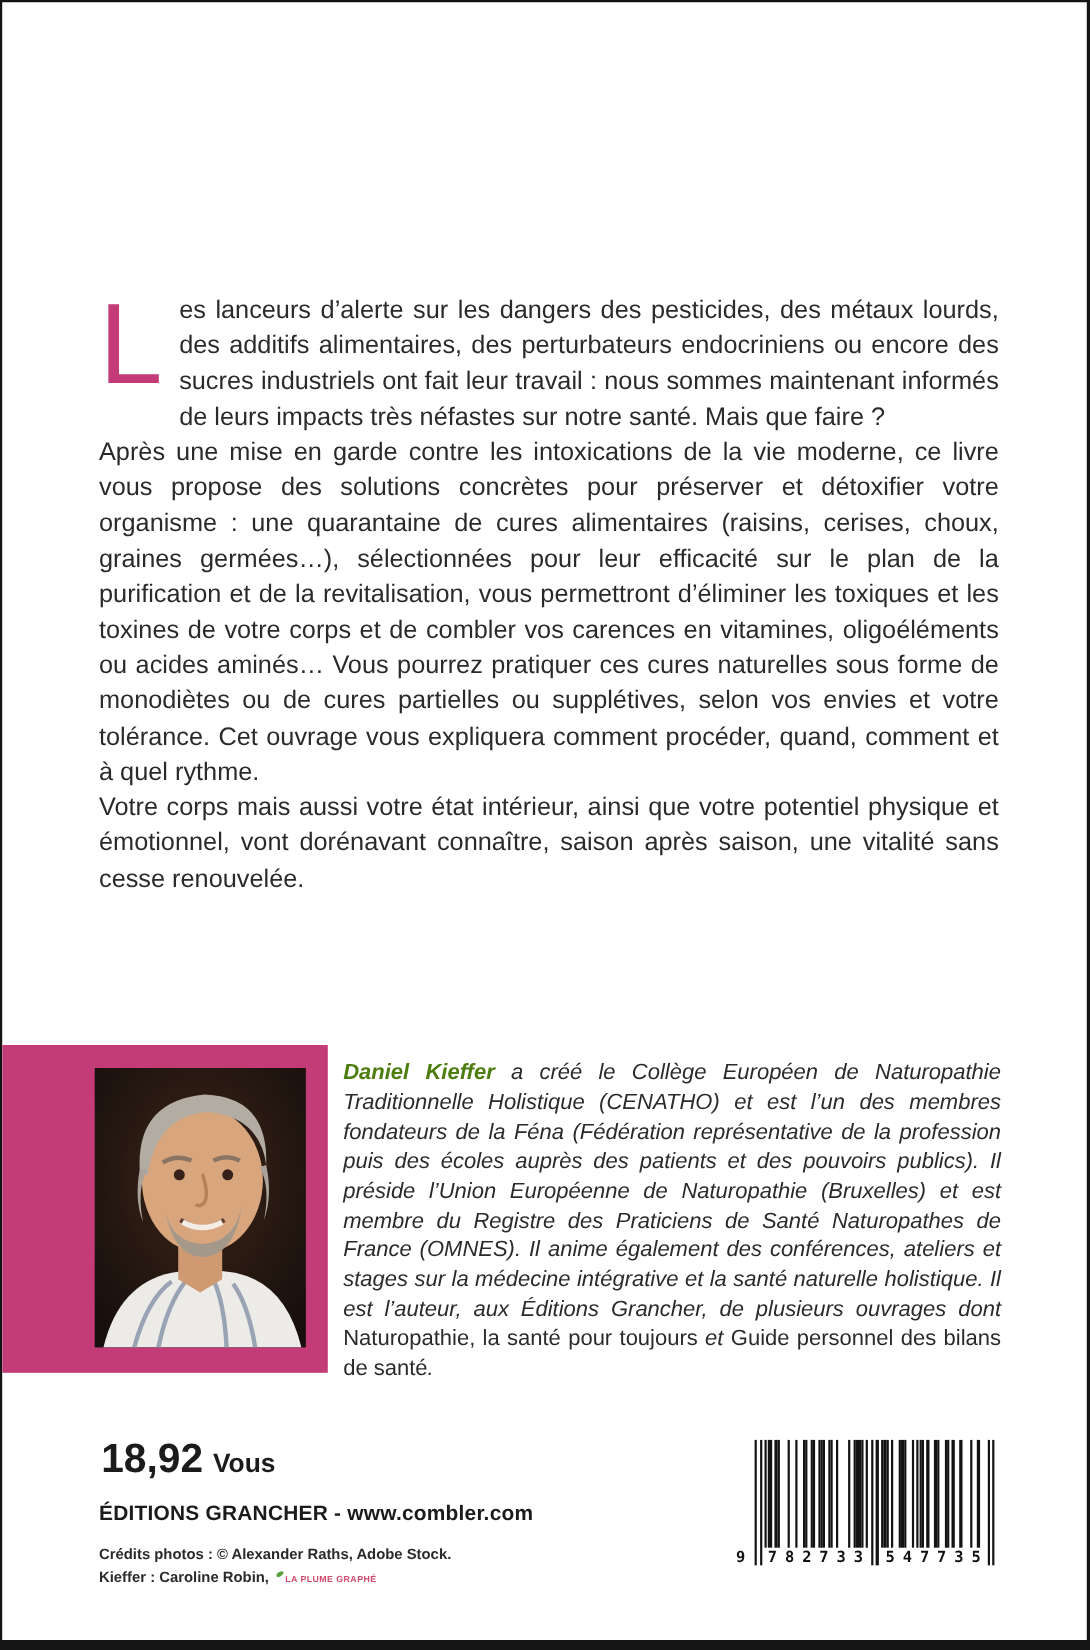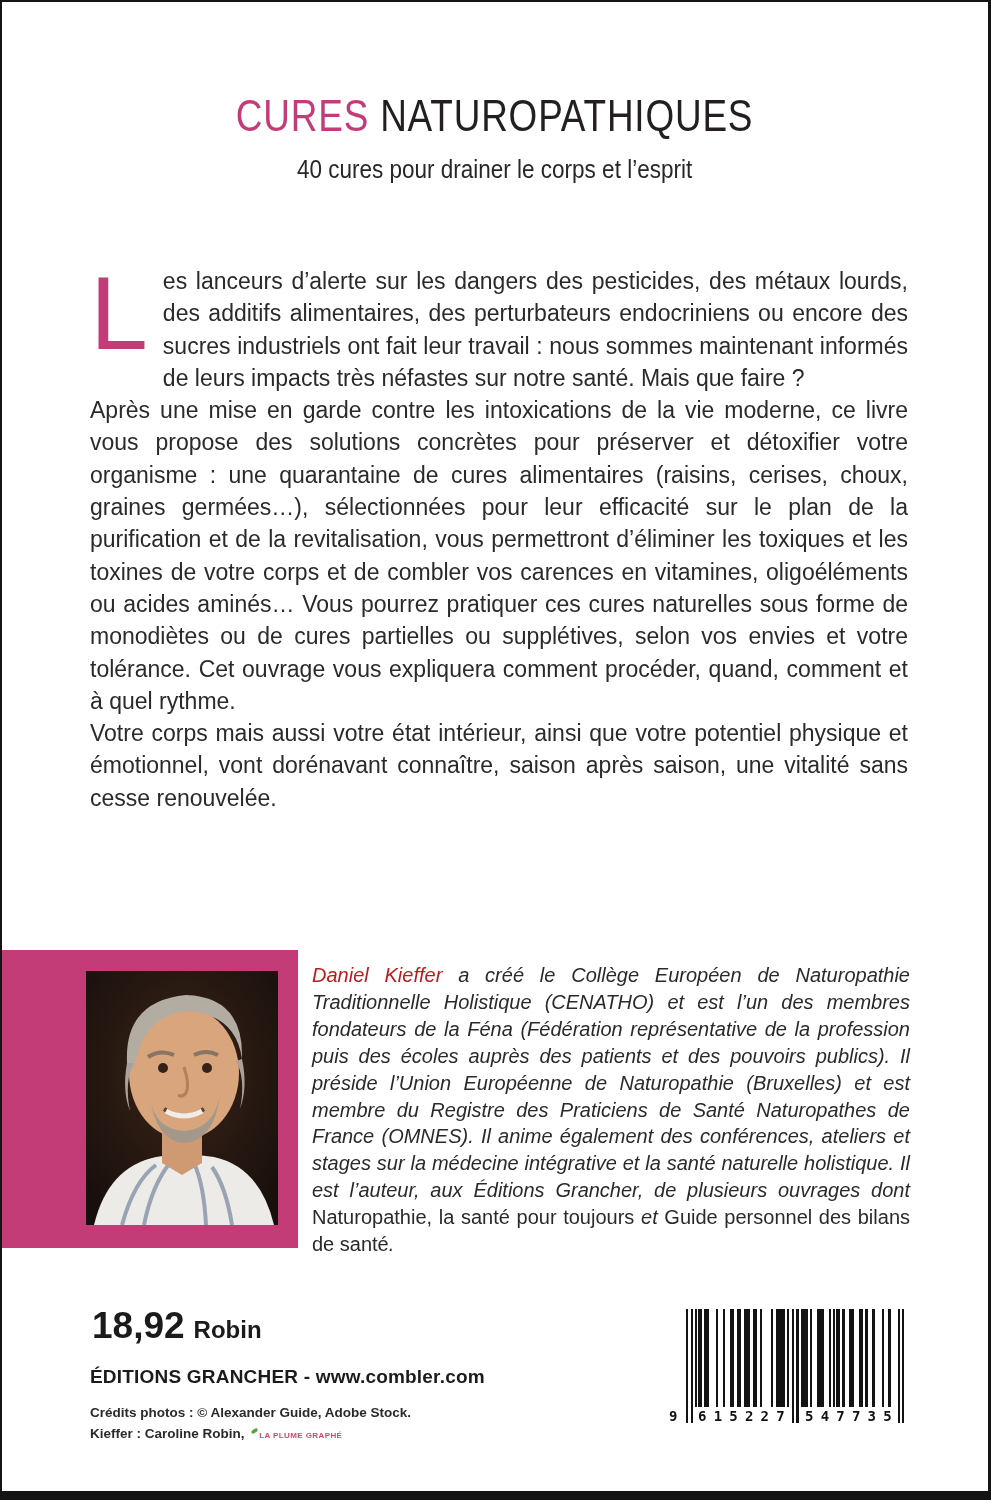--- a/index.html
+++ b/index.html
@@ -26,21 +26,21 @@
   .synopsis p{ margin:0; }
   .dropcap{ float:left; color:#c33c78; font-size:104px; line-height:86px;
             height:92px; margin:5px 15px 0 0; }
 
   
   .author-panel{ position:absolute; top:948px; left:0; width:296px; height:298px; background:#c33c78; }
   .author-photo{ position:absolute; left:84px; top:21px; width:192px; height:254px; display:block; }
 
   .bio{ position:absolute; top:940px; left:310px; width:598px;
         font-size:20px; line-height:26.9px; color:#2c292a; text-align:justify; font-style:italic; }
-  .bio .author-name{ color:#b91c1c; font-weight:normal; }
+  .bio .author-name{ color:#4d7c0f; font-weight:bold; }
   .bio .book{ font-style:normal; }
 
   
   .price{ position:absolute; top:1303px; left:90px; color:#1b1b1b; font-weight:bold; }
   .price .amount{ font-size:37px; }
   .price .currency{ font-size:24px; margin-left:9px; }
 
   .publisher{ position:absolute; top:1364px; left:88px; font-size:19px; font-weight:bold;
               color:#1b1b1b; letter-spacing:.2px; }
 
@@ -58,29 +58,20 @@
               font-family:"DejaVu Sans Mono", monospace; font-weight:bold; font-size:14px; color:#111; }
   .bc-d0{ position:absolute; left:-17px; top:0; }
   .bc-d1{ position:absolute; left:9px;  width:94px; top:0; letter-spacing:7.2px; background:#fff; padding-left:3px; }
   .bc-d2{ position:absolute; left:116px; width:94px; top:0; letter-spacing:7.2px; background:#fff; padding-left:3px; }
 </style>
 </head>
 <body>
 
 <div class="page">
 
-  <header class="header">
-    <h1 class="title" style="margin:0;">
-      <span class="hl">CURES</span>
-      <span>NATUROPATHIQUES</span>
-    </h1>
-    <div class="subtitle-wrap">
-      <span class="subtitle-inner">40 cures pour drainer le corps et l’esprit</span>
-    </div>
-  </header>
 
   <section class="synopsis">
     <p><span class="dropcap">L</span><span>es lanceurs d’alerte sur les dangers des pesticides, des métaux lourds, des additifs alimentaires, des perturbateurs endocriniens ou encore des sucres industriels ont fait leur travail : nous sommes maintenant informés de leurs impacts très néfastes sur notre santé. Mais que faire ?</span></p>
     <p>Après une mise en garde contre les intoxications de la vie moderne, ce livre vous propose des solutions concrètes pour préserver et détoxifier votre organisme : une quarantaine de cures alimentaires (raisins, cerises, choux, graines germées…), sélectionnées pour leur efficacité sur le plan de la purification et de la revitalisation, vous permettront d’éliminer les toxiques et les toxines de votre corps et de combler vos carences en vitamines, oligoéléments ou acides aminés… Vous pourrez pratiquer ces cures naturelles sous forme de monodiètes ou de cures partielles ou supplétives, selon vos envies et votre tolérance. Cet ouvrage vous expliquera comment procéder, quand, comment et à quel rythme.</p>
     <p>Votre corps mais aussi votre état intérieur, ainsi que votre potentiel physique et émotionnel, vont dorénavant connaître, saison après saison, une vitalité sans cesse renouvelée.</p>
   </section>
 
   <div class="author-panel">
     <svg class="author-photo" viewBox="0 0 192 254" xmlns="http://www.w3.org/2000/svg">
       <rect width="192" height="254" fill="#1d1310"></rect>
@@ -115,27 +106,27 @@
       <path d="M78 138 q20 14 40 0" stroke="#5f4232" stroke-width="4" fill="none"></path>
       <path d="M80 140 q18 10 36 0" stroke="#f3ede6" stroke-width="5" fill="none"></path>
     </svg>
   </div>
 
   <p class="bio">
     <span class="author-name">Daniel Kieffer</span><span> a créé le Collège Européen de Naturopathie Traditionnelle Holistique (CENATHO) et est l’un des membres fondateurs de la Féna (Fédération représentative de la profession puis des écoles auprès des patients et des pouvoirs publics). Il préside l’Union Européenne de Naturopathie (Bruxelles) et est membre du Registre des Praticiens de Santé Naturopathes de France (OMNES). Il anime également des conférences, ateliers et stages sur la médecine intégrative et la santé naturelle holistique. Il est l’auteur, aux Éditions Grancher, de plusieurs ouvrages dont </span><span class="book">Naturopathie, la santé pour toujours</span><span> et </span><span class="book">Guide personnel des bilans de santé</span><span>.</span>
   </p>
 
   <div class="price">
-    <span class="amount">18,92</span><span class="currency">Robin</span>
+    <span class="amount">18,92</span><span class="currency">Vous</span>
   </div>
 
   <div class="publisher">ÉDITIONS GRANCHER - www.combler.com</div>
 
   <div class="credits">
-    <div>Crédits photos : © Alexander Guide, Adobe Stock.</div>
+    <div>Crédits photos : © Alexander Raths, Adobe Stock.</div>
     <div>
       <span>Kieffer : Caroline Robin,</span>
       <span class="logo-leaf"></span><span class="logo-mark">LA PLUME GRAPHÉ</span>
     </div>
   </div>
 
   <div class="barcode">
     <div class="bc-bars">
         <div class="bc-bar" style="left: 0px; width: 2.3px; height: 114px;"></div>
         <div class="bc-bar" style="left: 4.6px; width: 2.3px; height: 114px;"></div>
@@ -182,18 +173,18 @@
         <div class="bc-bar" style="left: 174.8px; width: 2.3px; height: 98px;"></div>
         <div class="bc-bar" style="left: 179.4px; width: 2.3px; height: 98px;"></div>
         <div class="bc-bar" style="left: 186.3px; width: 2.3px; height: 98px;"></div>
         <div class="bc-bar" style="left: 195.5px; width: 2.3px; height: 98px;"></div>
         <div class="bc-bar" style="left: 202.4px; width: 2.3px; height: 98px;"></div>
         <div class="bc-bar" style="left: 211.6px; width: 2.3px; height: 114px;"></div>
         <div class="bc-bar" style="left: 216.2px; width: 2.3px; height: 114px;"></div>
       </div>
     <div class="bc-digits">
       <span class="bc-d0">9</span>
-      <span class="bc-d1">615227</span>
+      <span class="bc-d1">782733</span>
       <span class="bc-d2">547735</span>
     </div>
   </div>
 
 </div>
 
 </body></html>

